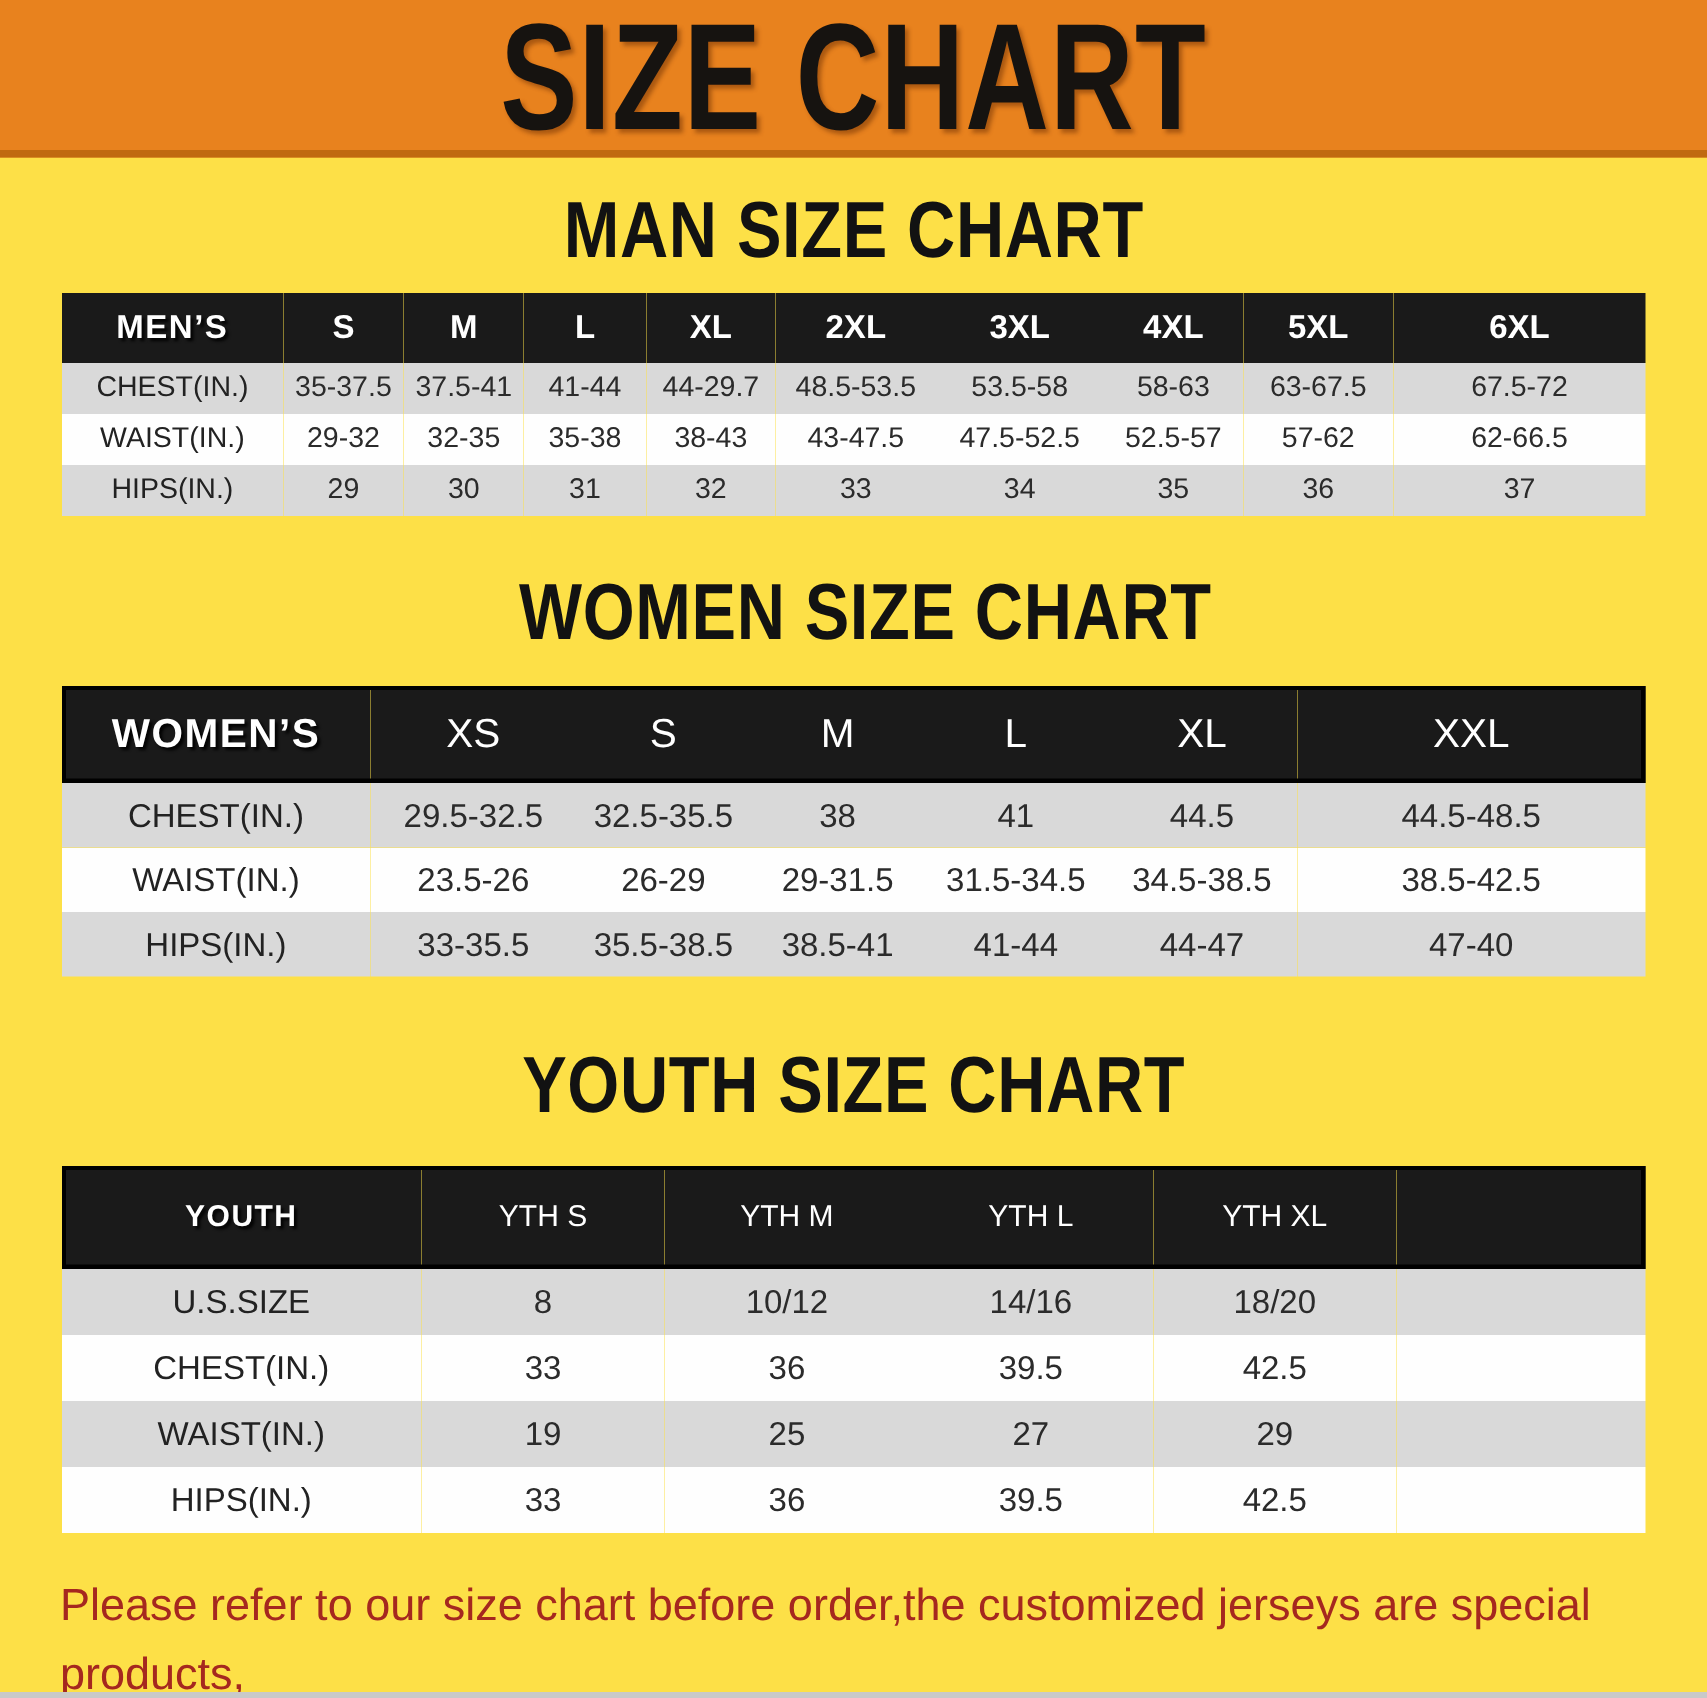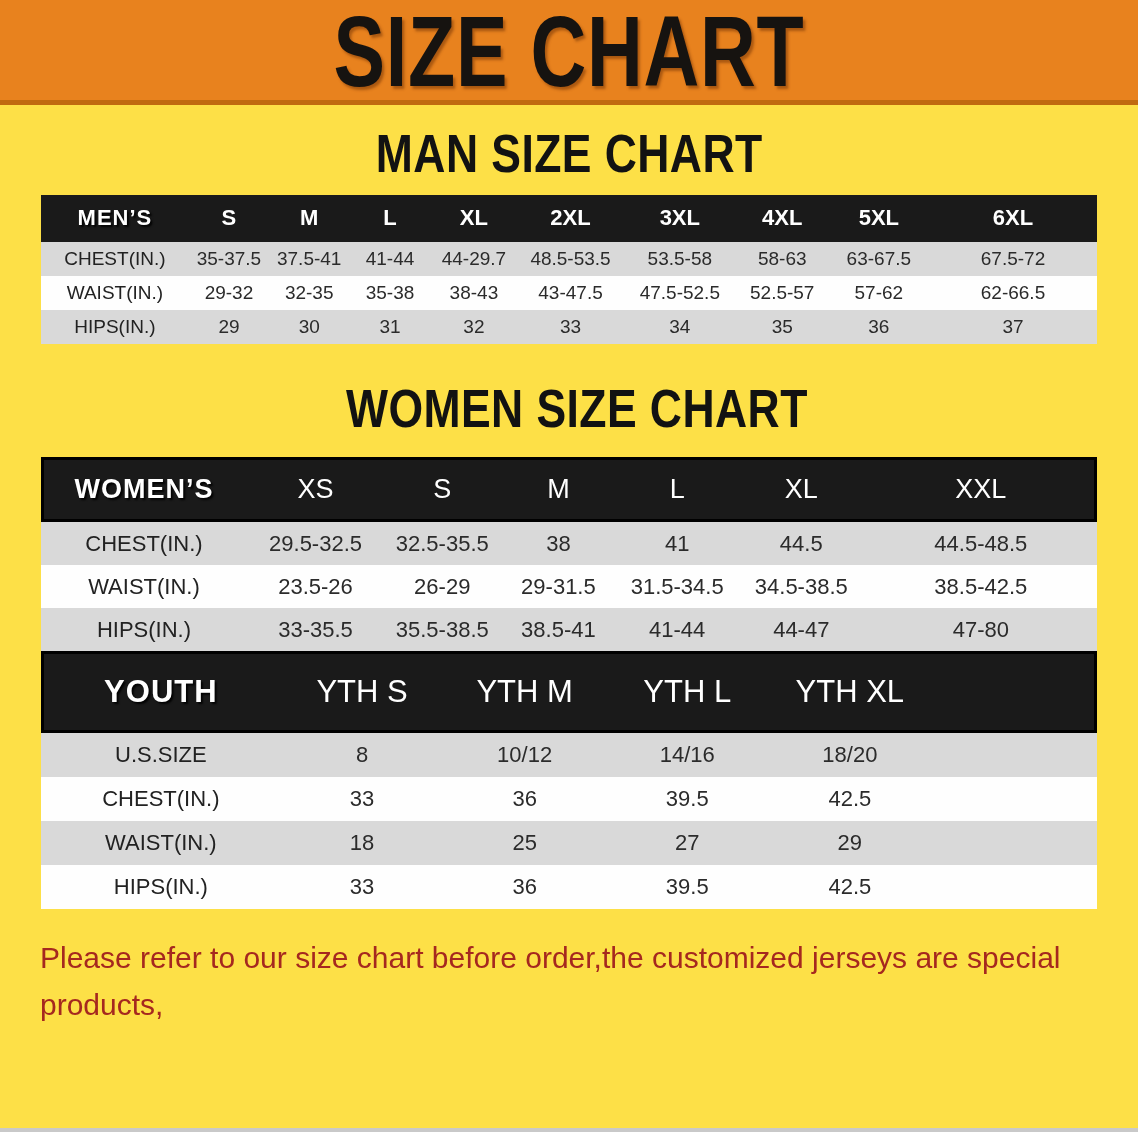--- a/index.html
+++ b/index.html
@@ -69,21 +69,21 @@
   td.row-label { color:#222222; }
 
   .men   th { height:47px; font-size:22px; font-weight:bold; }
   .men   td { height:34px; font-size:19px; }
   .men   td.row-label { font-size:19px; }
 
   .women th { height:65px; font-size:27px; font-weight:normal; }
   .women th.corner-label { font-weight:bold; }
   .women td { height:43px; font-size:22px; }
 
-  .youth th { height:82px; font-size:31px; font-weight:normal; }
+  .youth th { height:69px; font-size:20px; font-weight:normal; }
   .youth th.corner-label { font-weight:bold; }
   .youth td { height:44px; font-size:22px; }
 
   
   .disclaimer {
     margin:26px 0 0 40px;
     font-size:30px; line-height:1.55;
     font-weight:normal;
   }
 
@@ -213,27 +213,28 @@
             <td>34.5-38.5</td>
             <td>38.5-42.5</td>
           </tr>
           <tr>
             <td class="row-label">HIPS(IN.)</td>
             <td>33-35.5</td>
             <td>35.5-38.5</td>
             <td>38.5-41</td>
             <td>41-44</td>
             <td>44-47</td>
-            <td>47-80</td>
+            <td>47-40</td>
           </tr>
         </tbody>
       </table>
   </section>
 
   <section class="chart-section youth">
+    <h2 class="section-title"><span class="tt">YOUTH SIZE CHART</span></h2>
     <table class="size-table">
         <colgroup>
           <col style="width: 22.7%;">
           <col style="width: 15.4%;">
           <col style="width: 15.4%;">
           <col style="width: 15.4%;">
           <col style="width: 15.4%;">
           <col style="width: 15.7%;">
         </colgroup>
         <thead>
@@ -258,21 +259,21 @@
           <tr>
             <td class="row-label">CHEST(IN.)</td>
             <td>33</td>
             <td>36</td>
             <td>39.5</td>
             <td>42.5</td>
             <td></td>
           </tr>
           <tr>
             <td class="row-label">WAIST(IN.)</td>
-            <td>18</td>
+            <td>19</td>
             <td>25</td>
             <td>27</td>
             <td>29</td>
             <td></td>
           </tr>
           <tr>
             <td class="row-label">HIPS(IN.)</td>
             <td>33</td>
             <td>36</td>
             <td>39.5</td>

